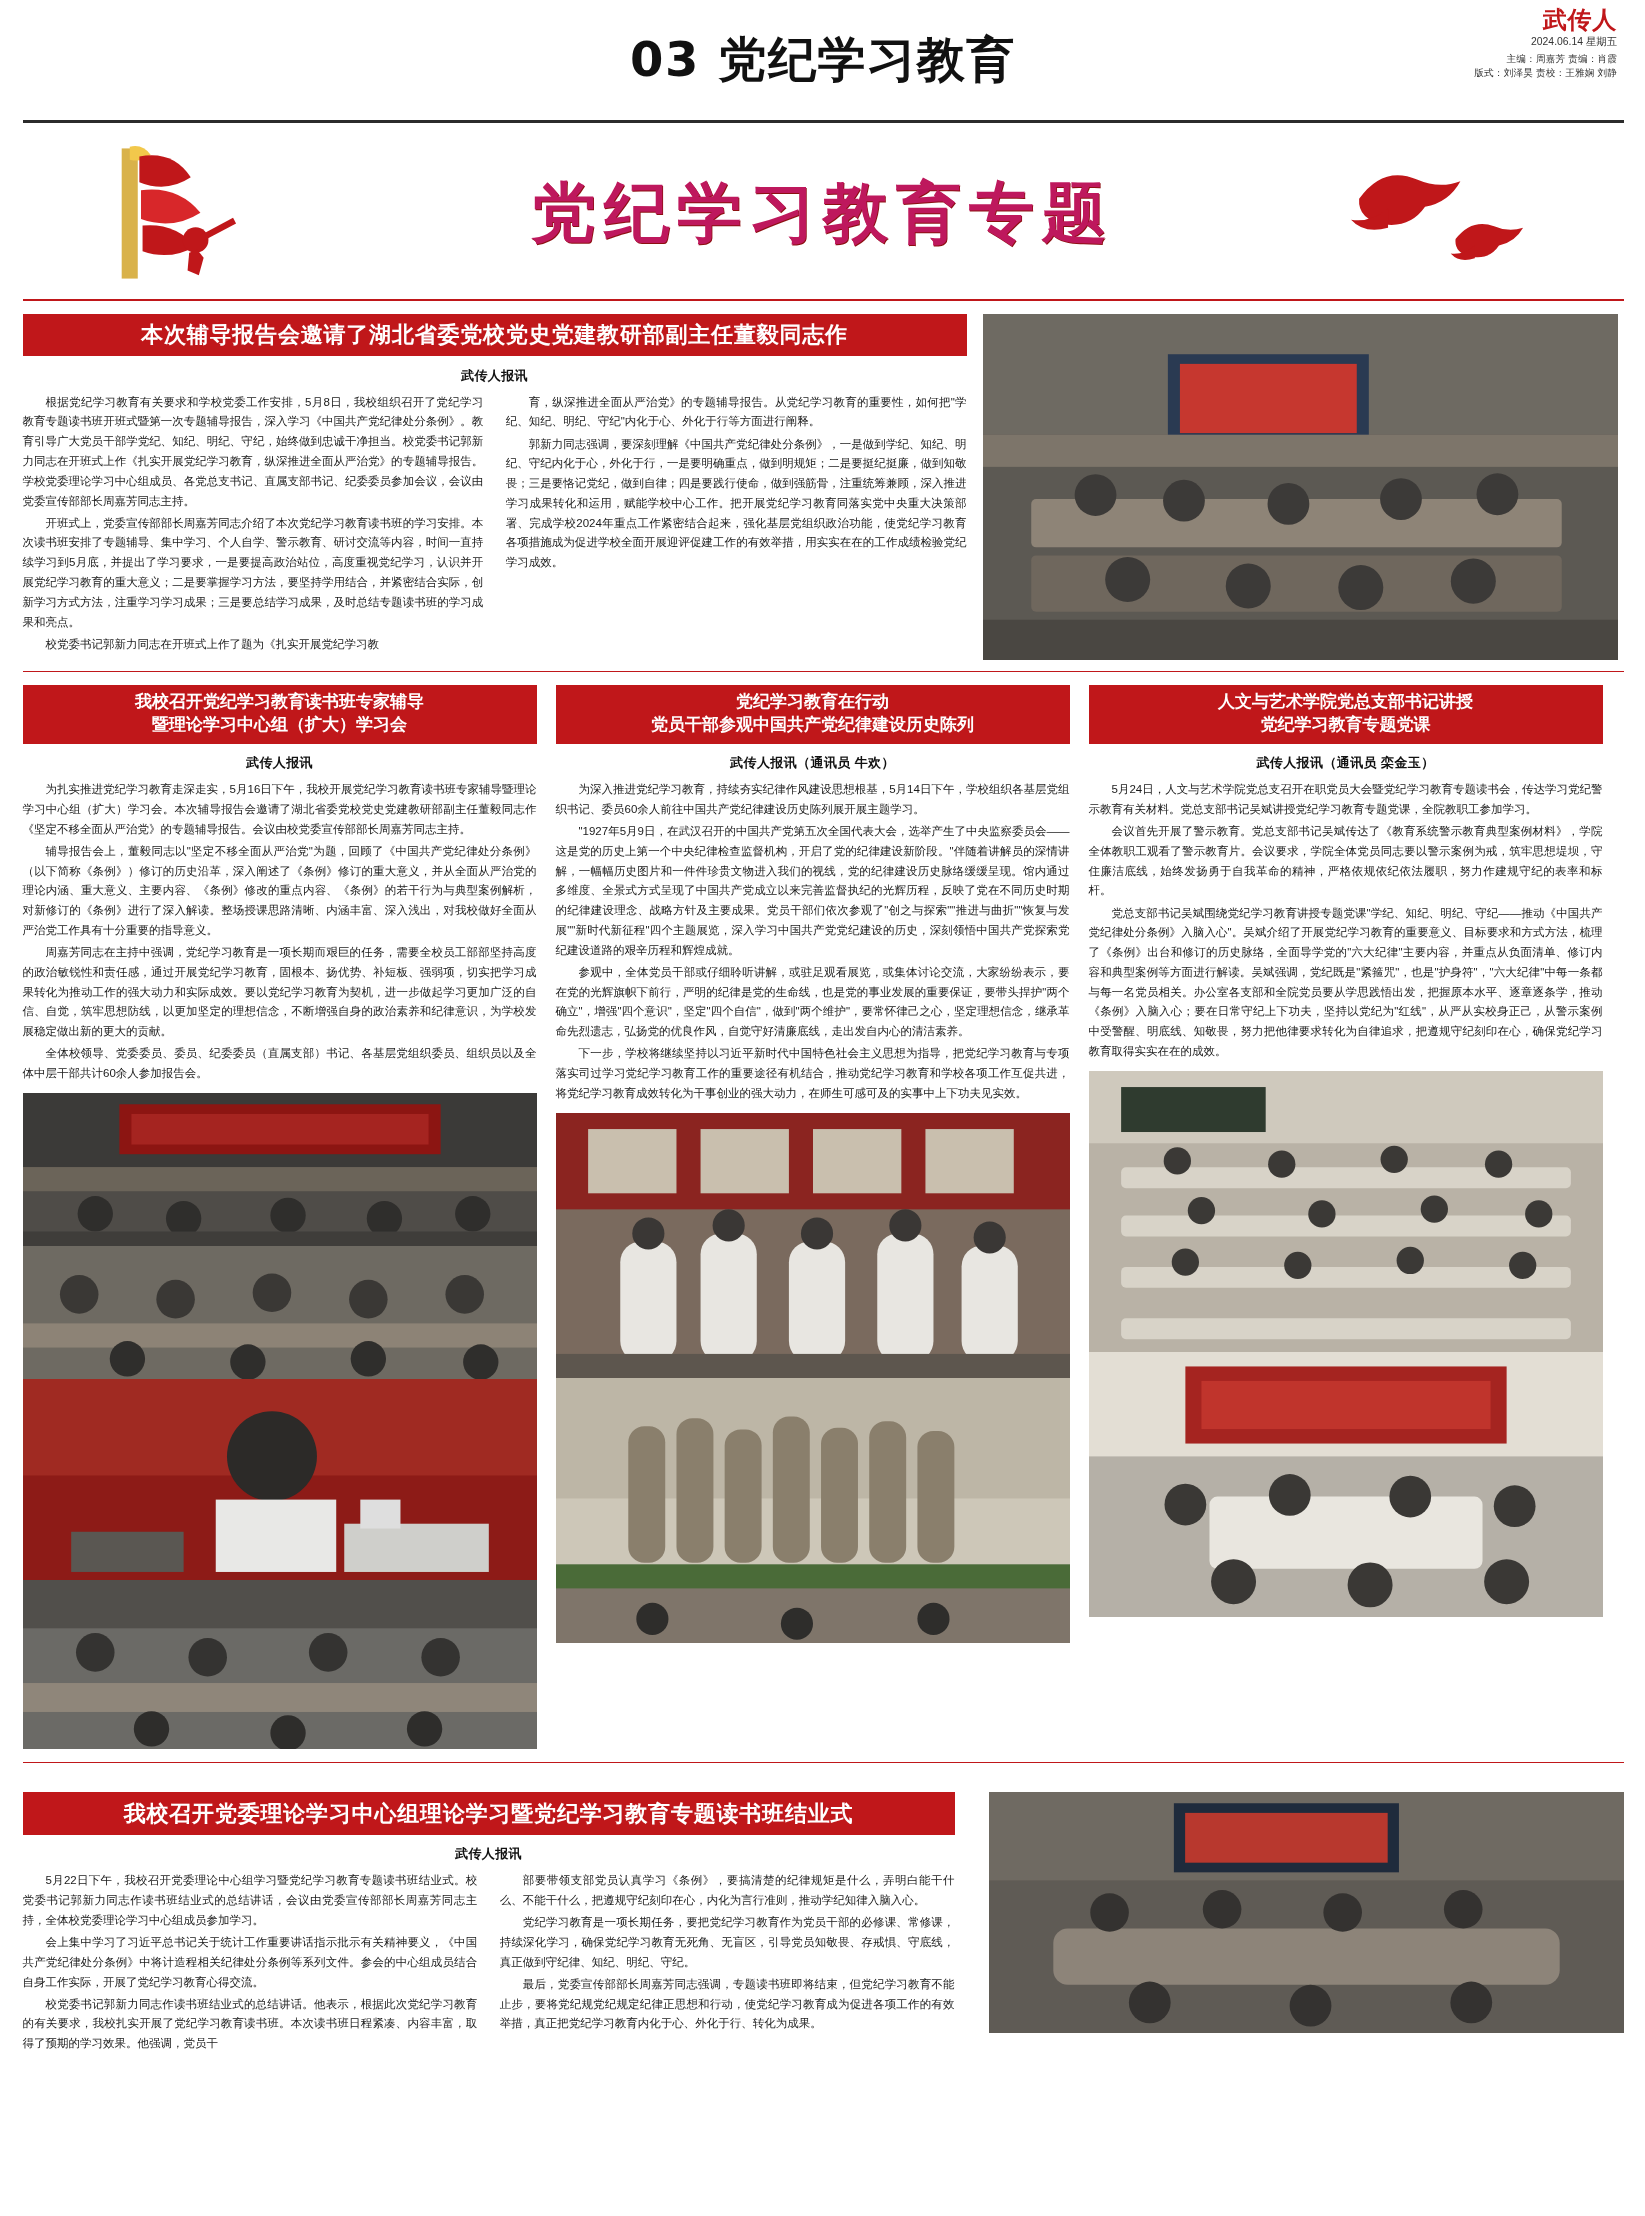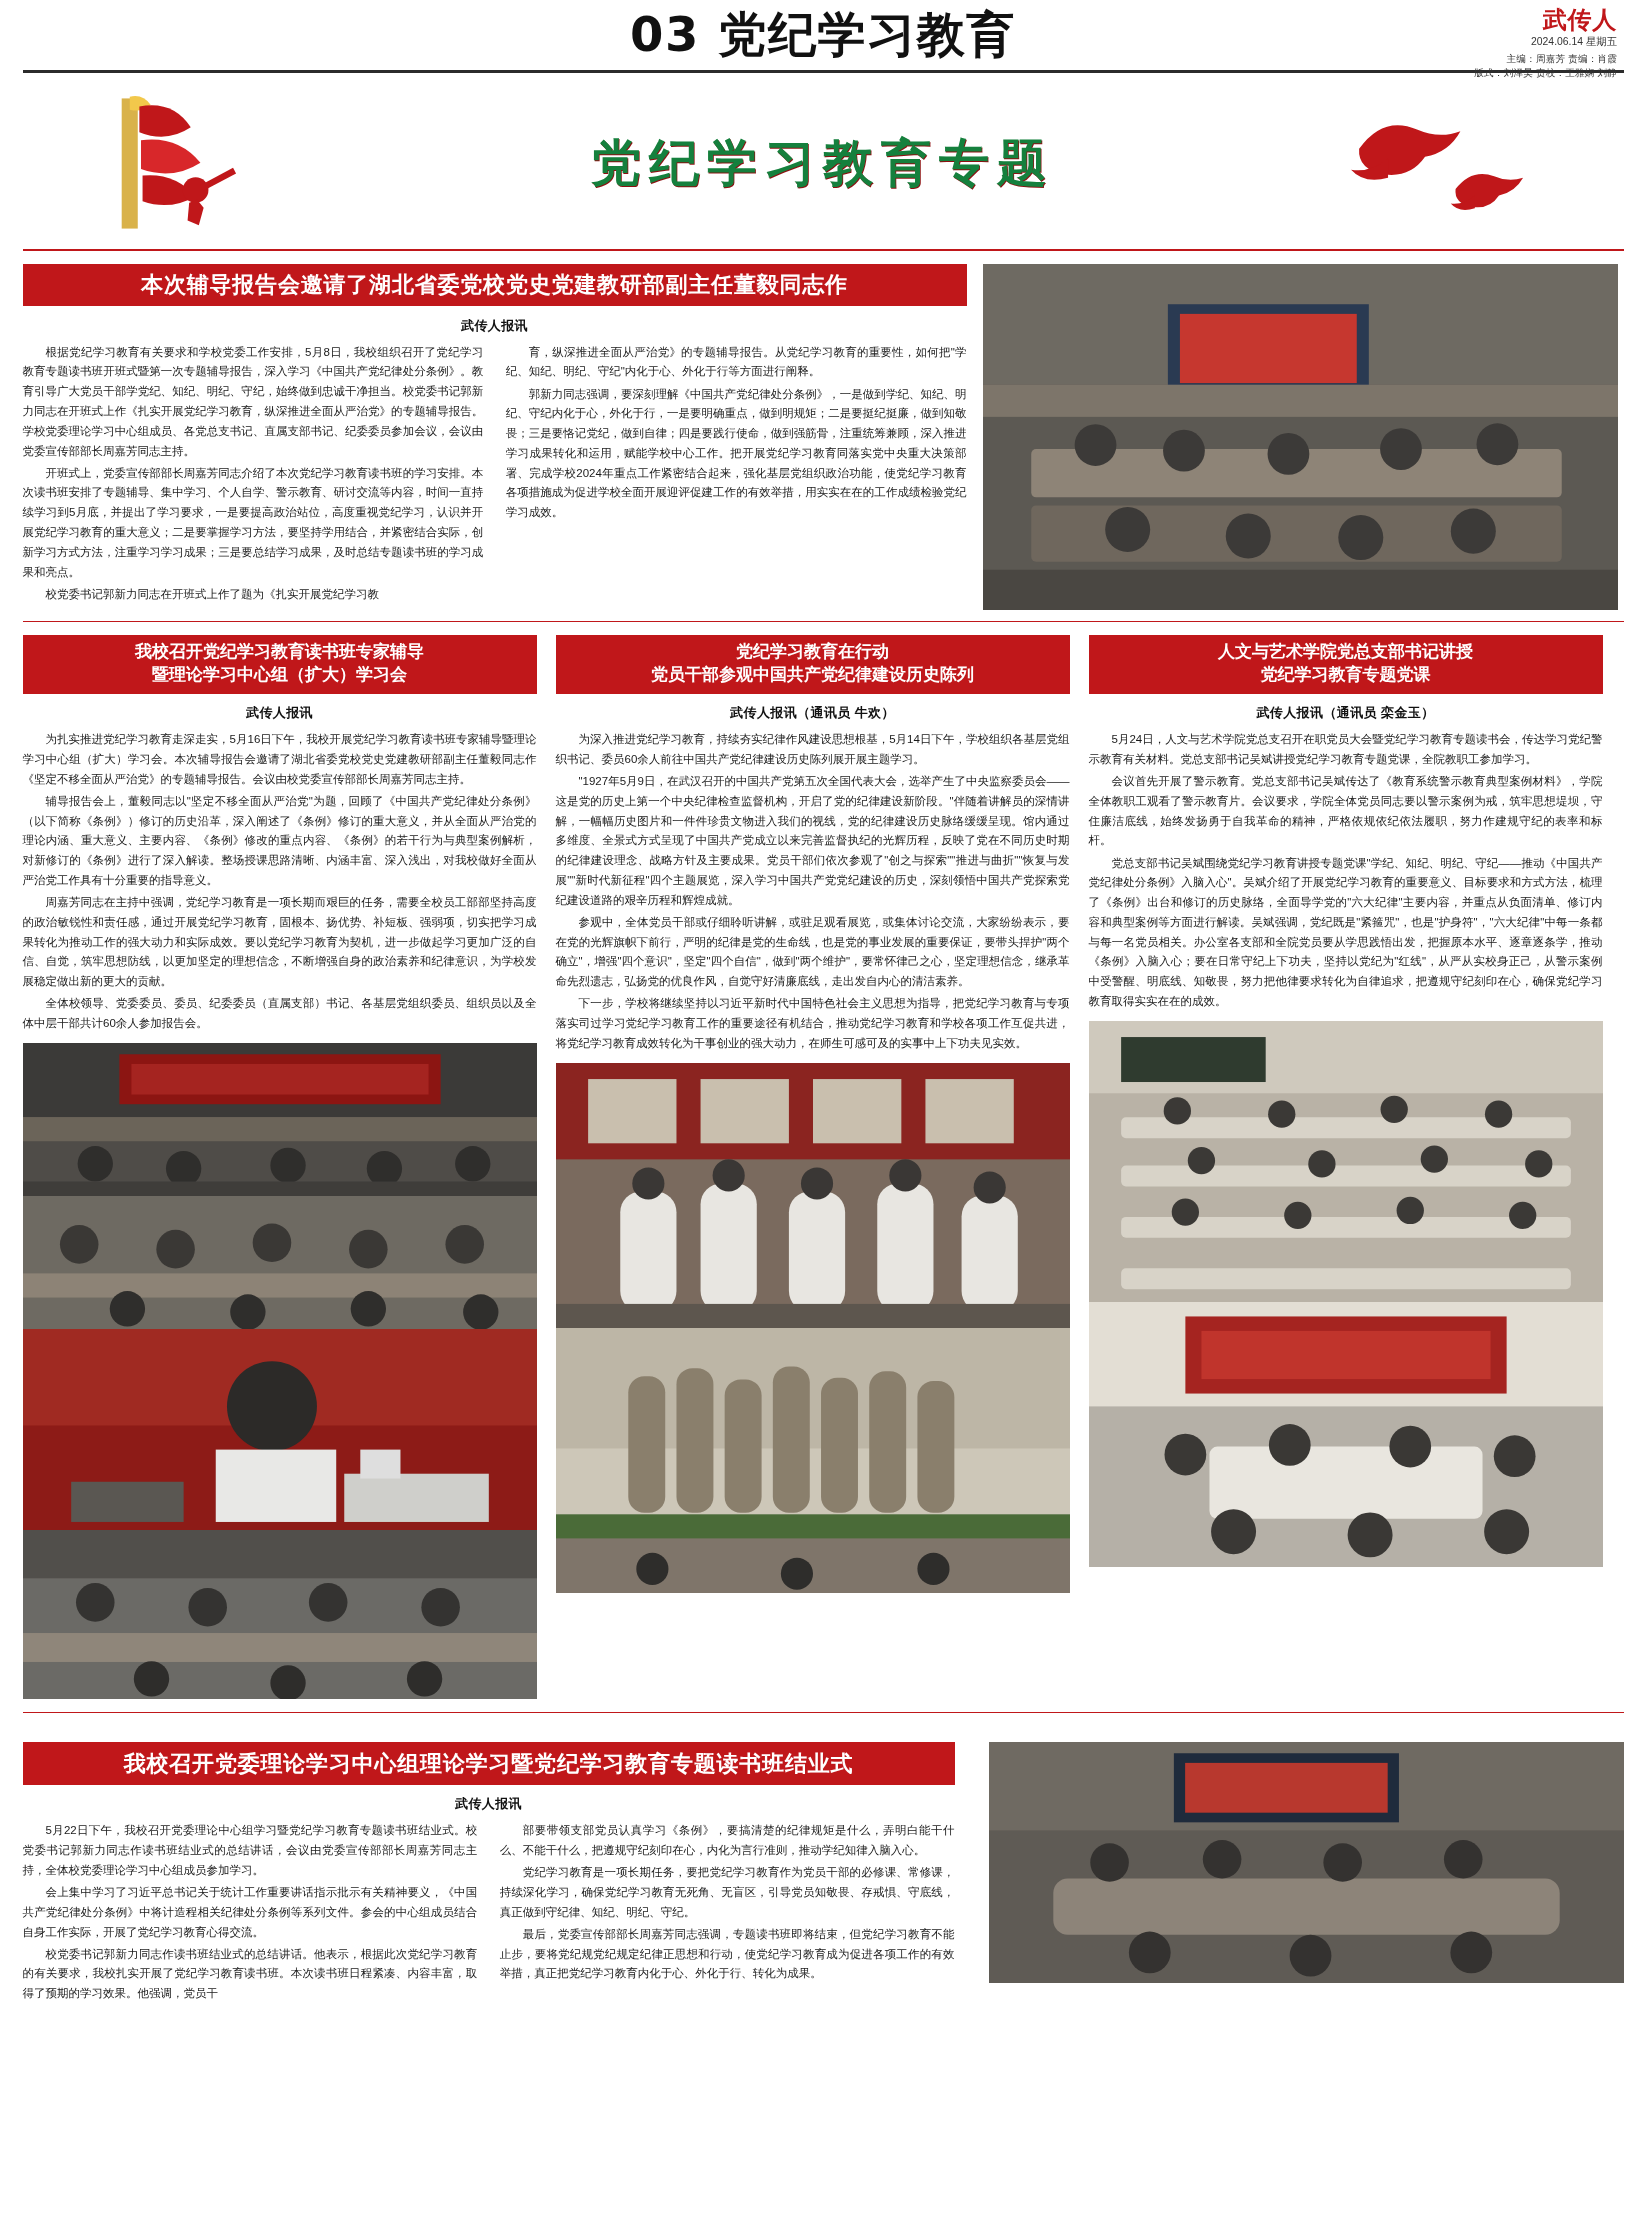--- a/index.html
+++ b/index.html
@@ -16,21 +16,21 @@
   .page {
     width: 1646px;
     height: 2216px;
     position: relative;
     padding: 0 22.5px;
   }
 
   
   .masthead {
     position: relative;
-    height: 73px;
+    height: 123px;
     border-bottom: 3.2px solid #2b2b2b;
     display: flex;
     align-items: center;
     justify-content: center;
   }
   .masthead-title {
     font-size: 48px;
     font-weight: 700;
     letter-spacing: 1.6px;
     font-family: "DejaVu Sans", "Liberation Sans", sans-serif;
@@ -78,23 +78,23 @@
     position: absolute;
     left: 76px; top: 14.5px;
     width: 145px; height: 143px;
   }
   .banner-art-right {
     position: absolute;
     right: 80px; top: 24px;
     width: 209px; height: 121px;
   }
   .banner-title {
-    font-size: 50px;
+    font-size: 65px;
     font-weight: 800;
-    color: #15803d;
+    color: #be185d;
     letter-spacing: 8px;
     font-family: "DejaVu Sans", "Liberation Sans", sans-serif;
     text-shadow: 0.8px 0.8px 0 #8d0f10;
   }
 
   
   .rule {
     border-top: 1.6px solid #c0171a;
     margin: 11.3px 0 8px 0;
   }

